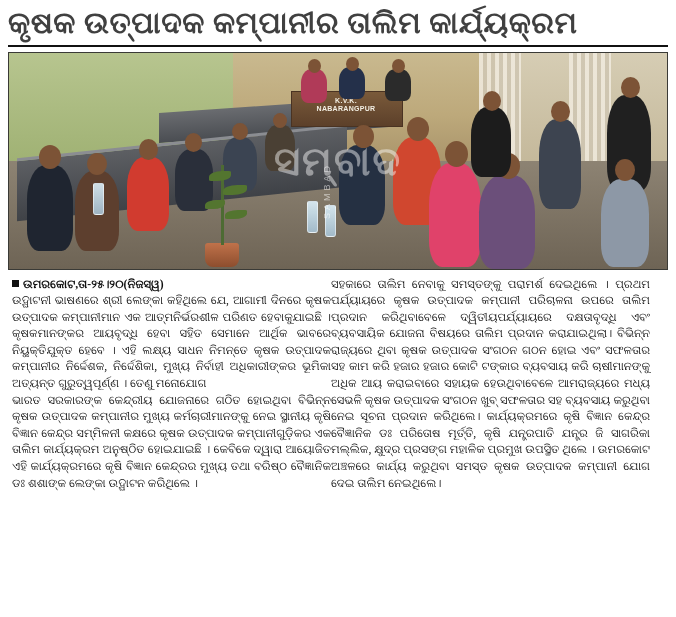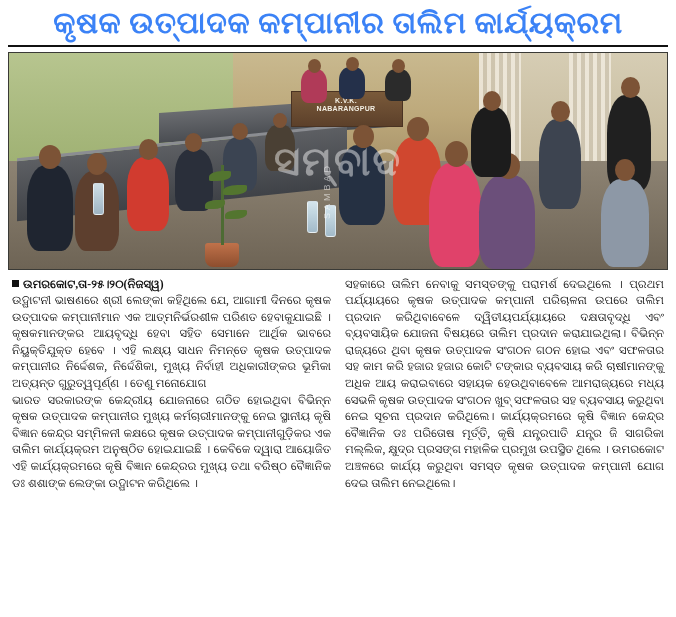--- a/index.html
+++ b/index.html
@@ -25,22 +25,22 @@
   .headline-wrap {
     border-bottom: 2px solid #111;
     padding-bottom: 4px;
     margin-bottom: 5px;
   }
   .headline {
     font-family: "Liberation Serif", serif;
     font-size: 30px;
     font-weight: bold;
     line-height: 1.15;
-    color: #3b82f6;
-    text-align: center;
+    color: #404040;
+    text-align: left;
     letter-spacing: 0.5px;
     white-space: nowrap;
   }
   
   .photo {
     position: relative;
     width: 660px;
     height: 218px;
     margin: 0 auto 7px auto;
     overflow: hidden;
@@ -147,21 +147,20 @@
     position: absolute;
     left: 44%; top: 62%;
     transform: rotate(-90deg);
     font-size: 9px;
     color: rgba(255,255,255,.55);
     letter-spacing: 3px;
   }
   
   .columns {
     display: flex;
-    gap: 14px;
     padding: 0 4px;
   }
   .col {
     width: 319px;
     font-family: "Liberation Serif", serif;
     font-size: 11.6px;
     line-height: 16.6px;
     color: #111;
     text-align: justify;
   }

